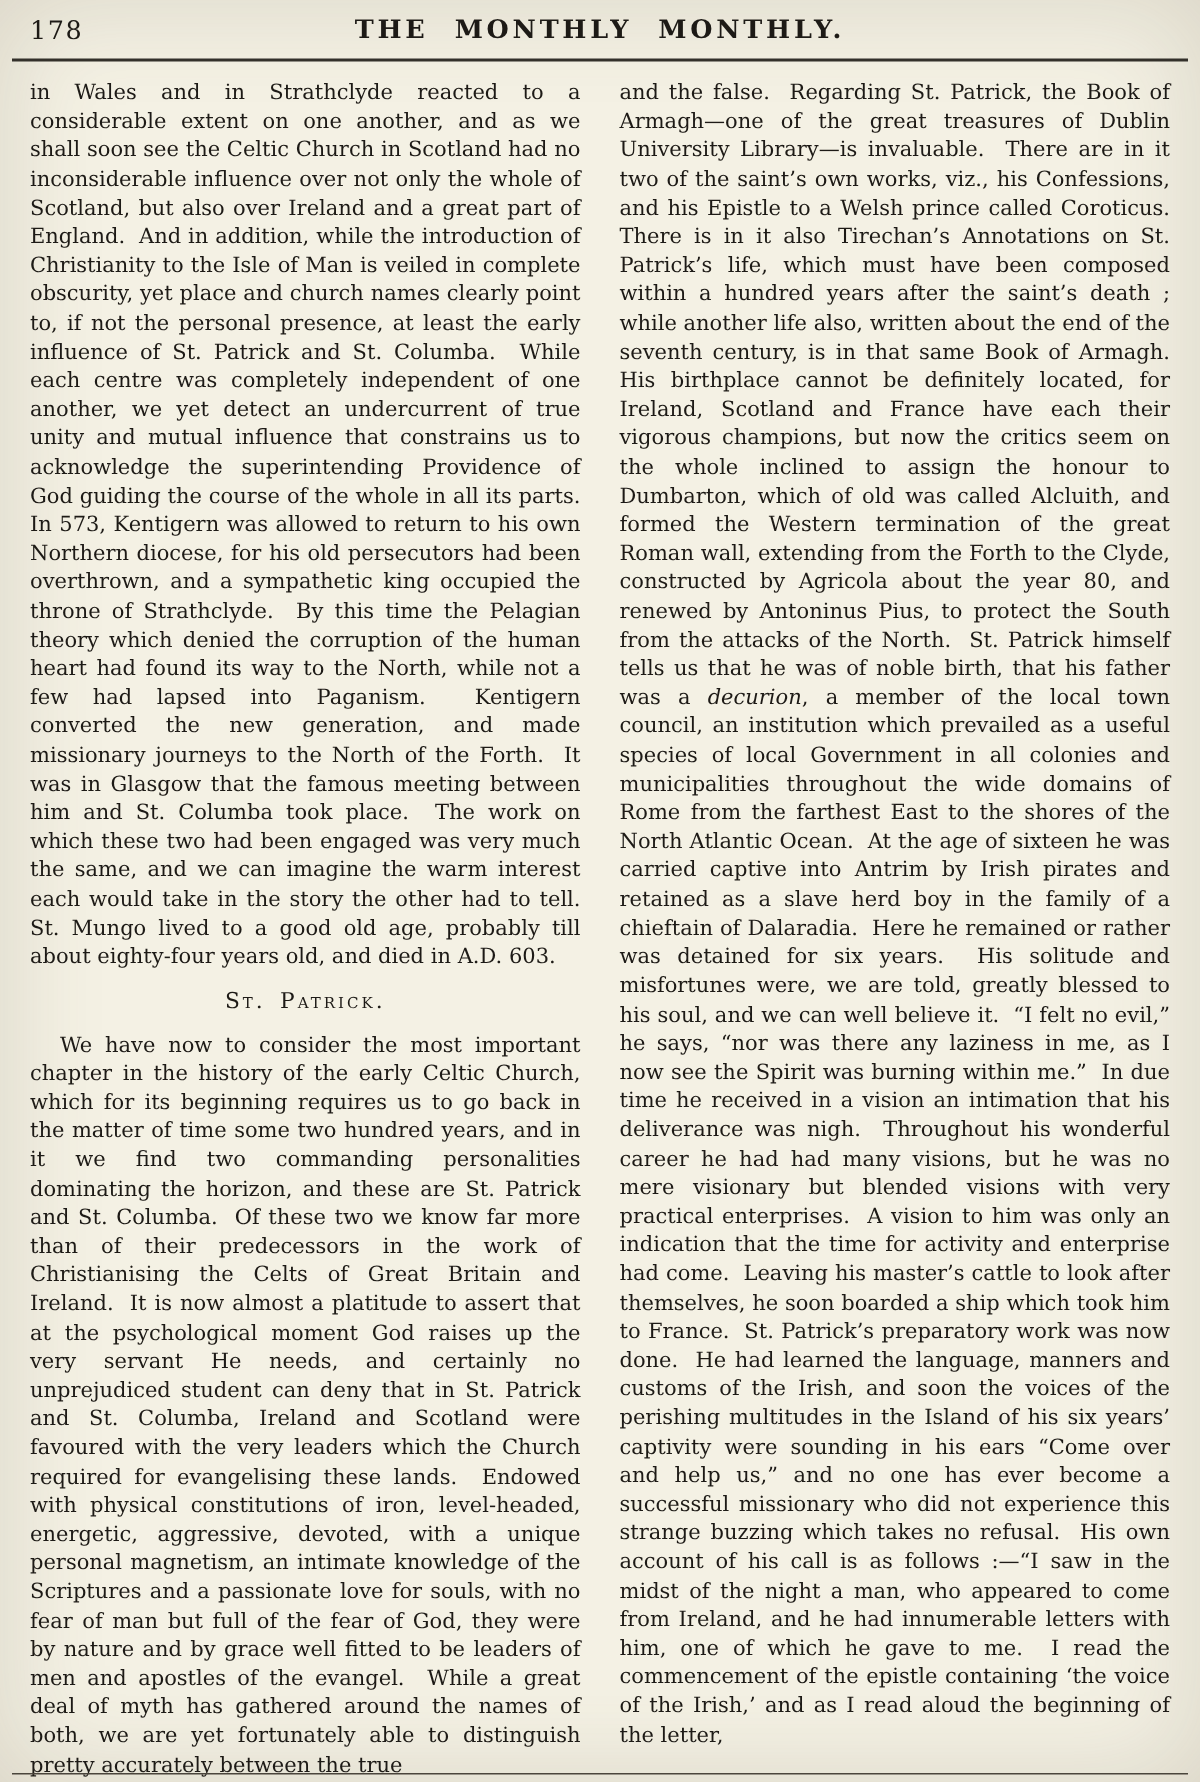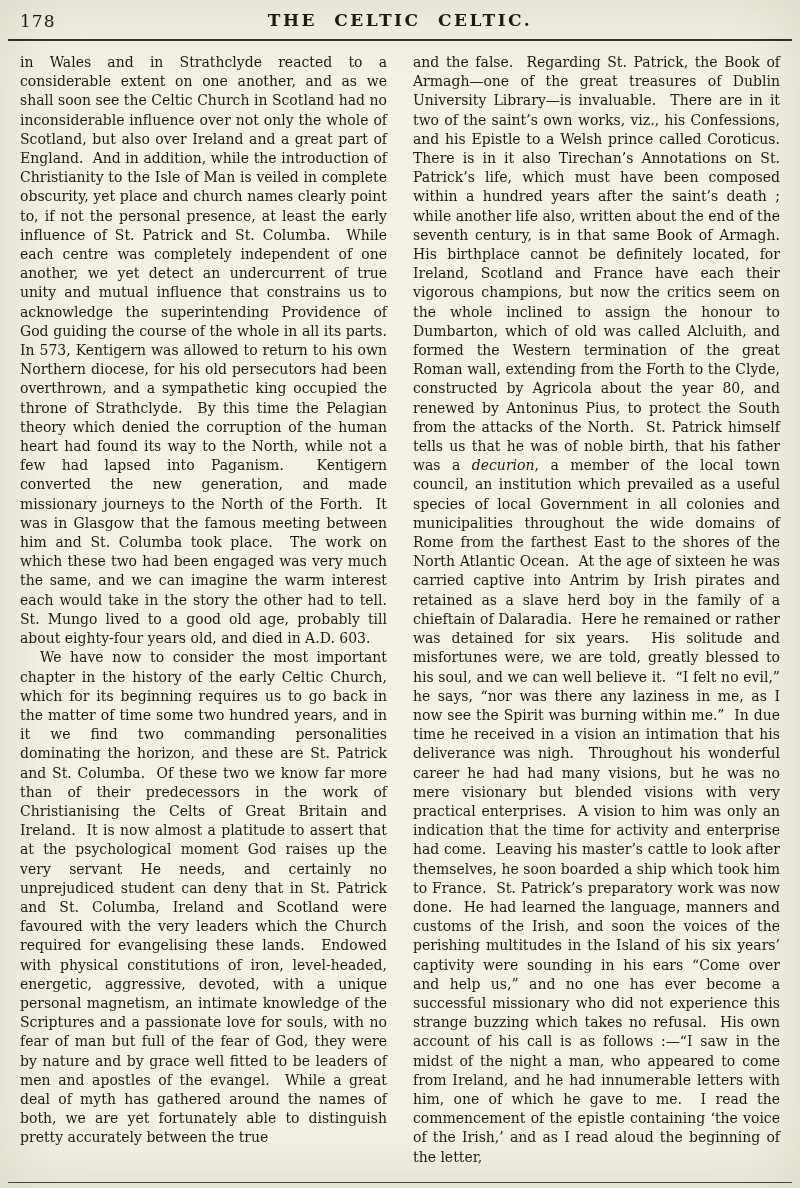--- a/index.html
+++ b/index.html
@@ -82,29 +82,30 @@
     border-top: 1.5px solid #4a453c;
   }
 </style>
 </head>
 <body>
 
 <div class="page">
 
   <header class="page-header">
     <span class="page-number">178</span>
-    <h1 class="journal-title">THE CELTIC CELTIC.</h1>
+    <h1 class="journal-title">THE MONTHLY MONTHLY.</h1>
   </header>
 
   <div class="header-rule"></div>
 
   <main class="columns">
 
     <section class="column">
       <p class="body-text">in Wales and in Strathclyde reacted to a considerable extent on one another, and as we shall soon see the Celtic Church in Scotland had no inconsiderable influence over not only the whole of Scotland, but also over Ireland and a great part of England.  And in addition, while the introduction of Christianity to the Isle of Man is veiled in complete obscurity, yet place and church names clearly point to, if not the personal presence, at least the early influence of St. Patrick and St. Columba.  While each centre was completely independent of one another, we yet detect an undercurrent of true unity and mutual influence that constrains us to acknowledge the superintending Providence of God guiding the course of the whole in all its parts.  In 573, Kentigern was allowed to return to his own Northern diocese, for his old persecutors had been overthrown, and a sympathetic king occupied the throne of Strathclyde.  By this time the Pelagian theory which denied the corruption of the human heart had found its way to the North, while not a few had lapsed into Paganism.  Kentigern converted the new generation, and made missionary journeys to the North of the Forth.  It was in Glasgow that the famous meeting between him and St. Columba took place.  The work on which these two had been engaged was very much the same, and we can imagine the warm interest each would take in the story the other had to tell.  St. Mungo lived to a good old age, probably till about eighty-four years old, and died in A.D. 603.</p>
+      <h2 class="section-heading">St. Patrick.</h2>
       <p class="body-text indent">We have now to consider the most important chapter in the history of the early Celtic Church, which for its beginning requires us to go back in the matter of time some two hundred years, and in it we find two commanding personalities dominating the horizon, and these are St. Patrick and St. Columba.  Of these two we know far more than of their predecessors in the work of Christianising the Celts of Great Britain and Ireland.  It is now almost a platitude to assert that at the psychological moment God raises up the very servant He needs, and certainly no unprejudiced student can deny that in St. Patrick and St. Columba, Ireland and Scotland were favoured with the very leaders which the Church required for evangelising these lands.  Endowed with physical constitutions of iron, level-headed, energetic, aggressive, devoted, with a unique personal magnetism, an intimate knowledge of the Scriptures and a passionate love for souls, with no fear of man but full of the fear of God, they were by nature and by grace well fitted to be leaders of men and apostles of the evangel.  While a great deal of myth has gathered around the names of both, we are yet fortunately able to distinguish pretty accurately between the true</p>
     </section>
 
     <section class="column">
       <p class="body-text"><span>and the false.  Regarding St. Patrick, the Book of Armagh—one of the great treasures of Dublin University Library—is invaluable.  There are in it two of the saint’s own works, viz., his Confessions, and his Epistle to a Welsh prince called Coroticus.  There is in it also Tirechan’s Annotations on St. Patrick’s life, which must have been composed within a hundred years after the saint’s death ; while another life also, written about the end of the seventh century, is in that same Book of Armagh.  His birthplace cannot be definitely located, for Ireland, Scotland and France have each their vigorous champions, but now the critics seem on the whole inclined to assign the honour to Dumbarton, which of old was called Alcluith, and formed the Western termination of the great Roman wall, extending from the Forth to the Clyde, constructed by Agricola about the year 80, and renewed by Antoninus Pius, to protect the South from the attacks of the North.  St. Patrick himself tells us that he was of noble birth, that his father was a </span><span class="italic">decurion</span><span>, a member of the local town council, an institution which prevailed as a useful species of local Government in all colonies and municipalities throughout the wide domains of Rome from the farthest East to the shores of the North Atlantic Ocean.  At the age of sixteen he was carried captive into Antrim by Irish pirates and retained as a slave herd boy in the family of a chieftain of Dalaradia.  Here he remained or rather was detained for six years.  His solitude and misfortunes were, we are told, greatly blessed to his soul, and we can well believe it.  “I felt no evil,” he says, “nor was there any laziness in me, as I now see the Spirit was burning within me.”  In due time he received in a vision an intimation that his deliverance was nigh.  Throughout his wonderful career he had had many visions, but he was no mere visionary but blended visions with very practical enterprises.  A vision to him was only an indication that the time for activity and enterprise had come.  Leaving his master’s cattle to look after themselves, he soon boarded a ship which took him to France.  St. Patrick’s preparatory work was now done.  He had learned the language, manners and customs of the Irish, and soon the voices of the perishing multitudes in the Island of his six years’ captivity were sounding in his ears “Come over and help us,” and no one has ever become a successful missionary who did not experience this strange buzzing which takes no refusal.  His own account of his call is as follows :—“I saw in the midst of the night a man, who appeared to come from Ireland, and he had innumerable letters with him, one of which he gave to me.  I read the commencement of the epistle containing ‘the voice of the Irish,’ and as I read aloud the beginning of the letter,</span></p>
     </section>
 
   </main>
 
   <div class="bottom-rule"></div>

